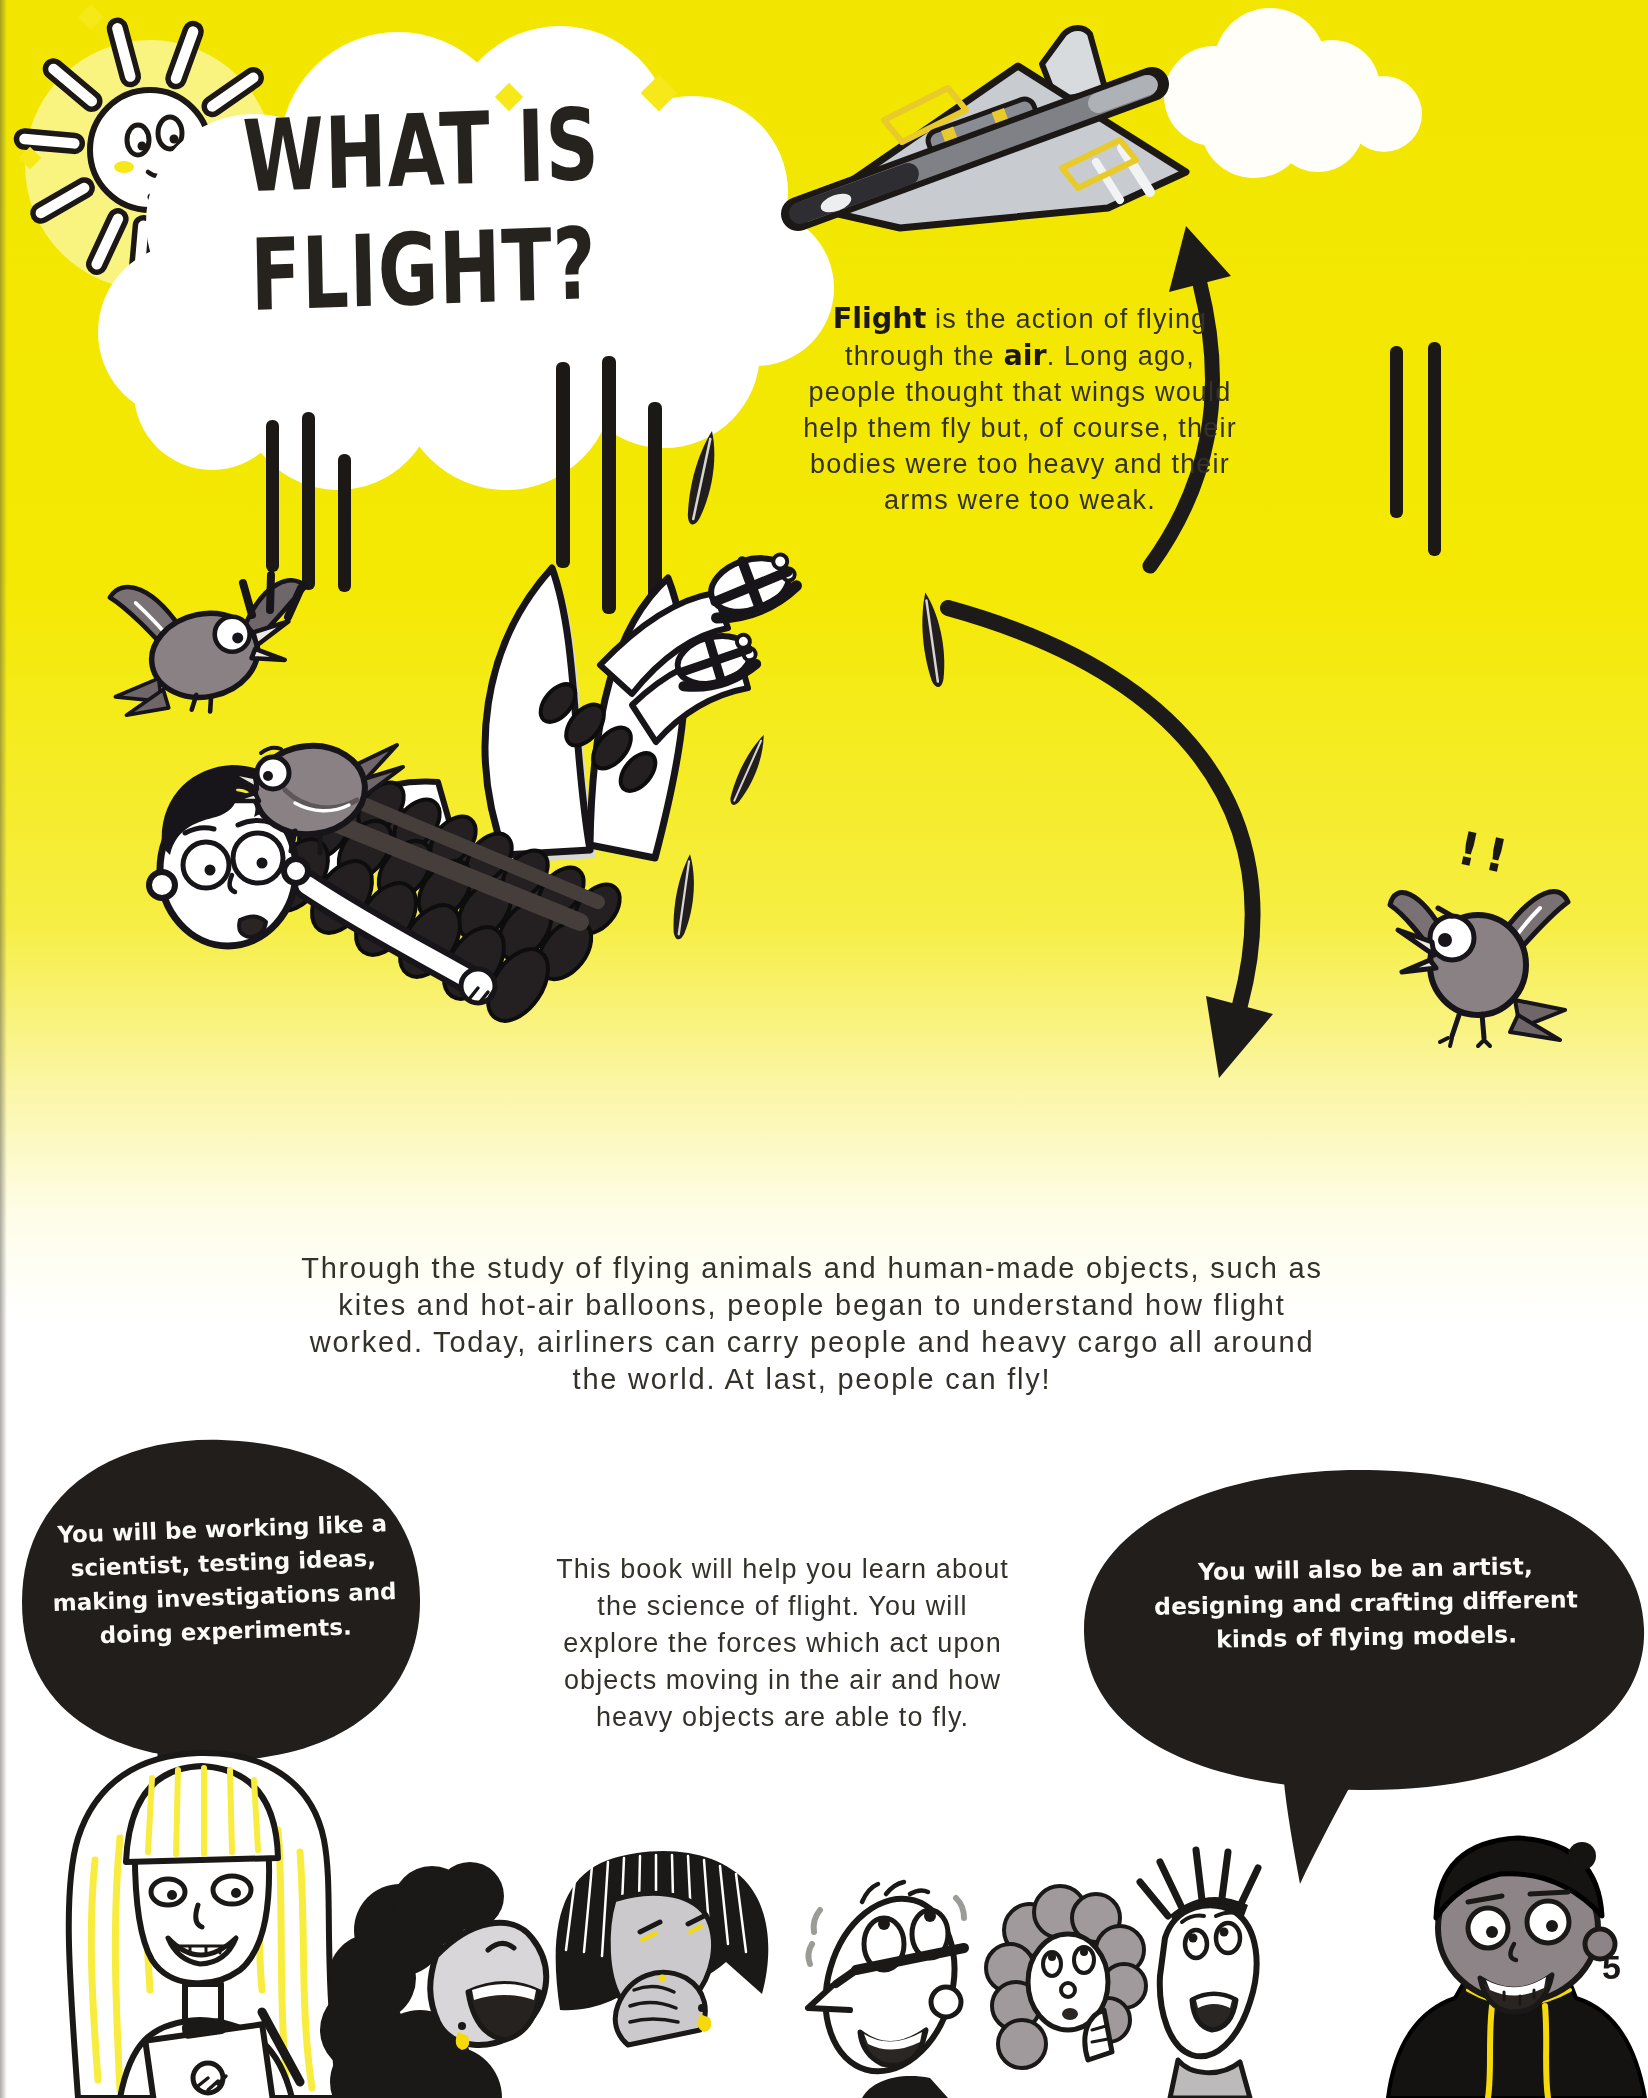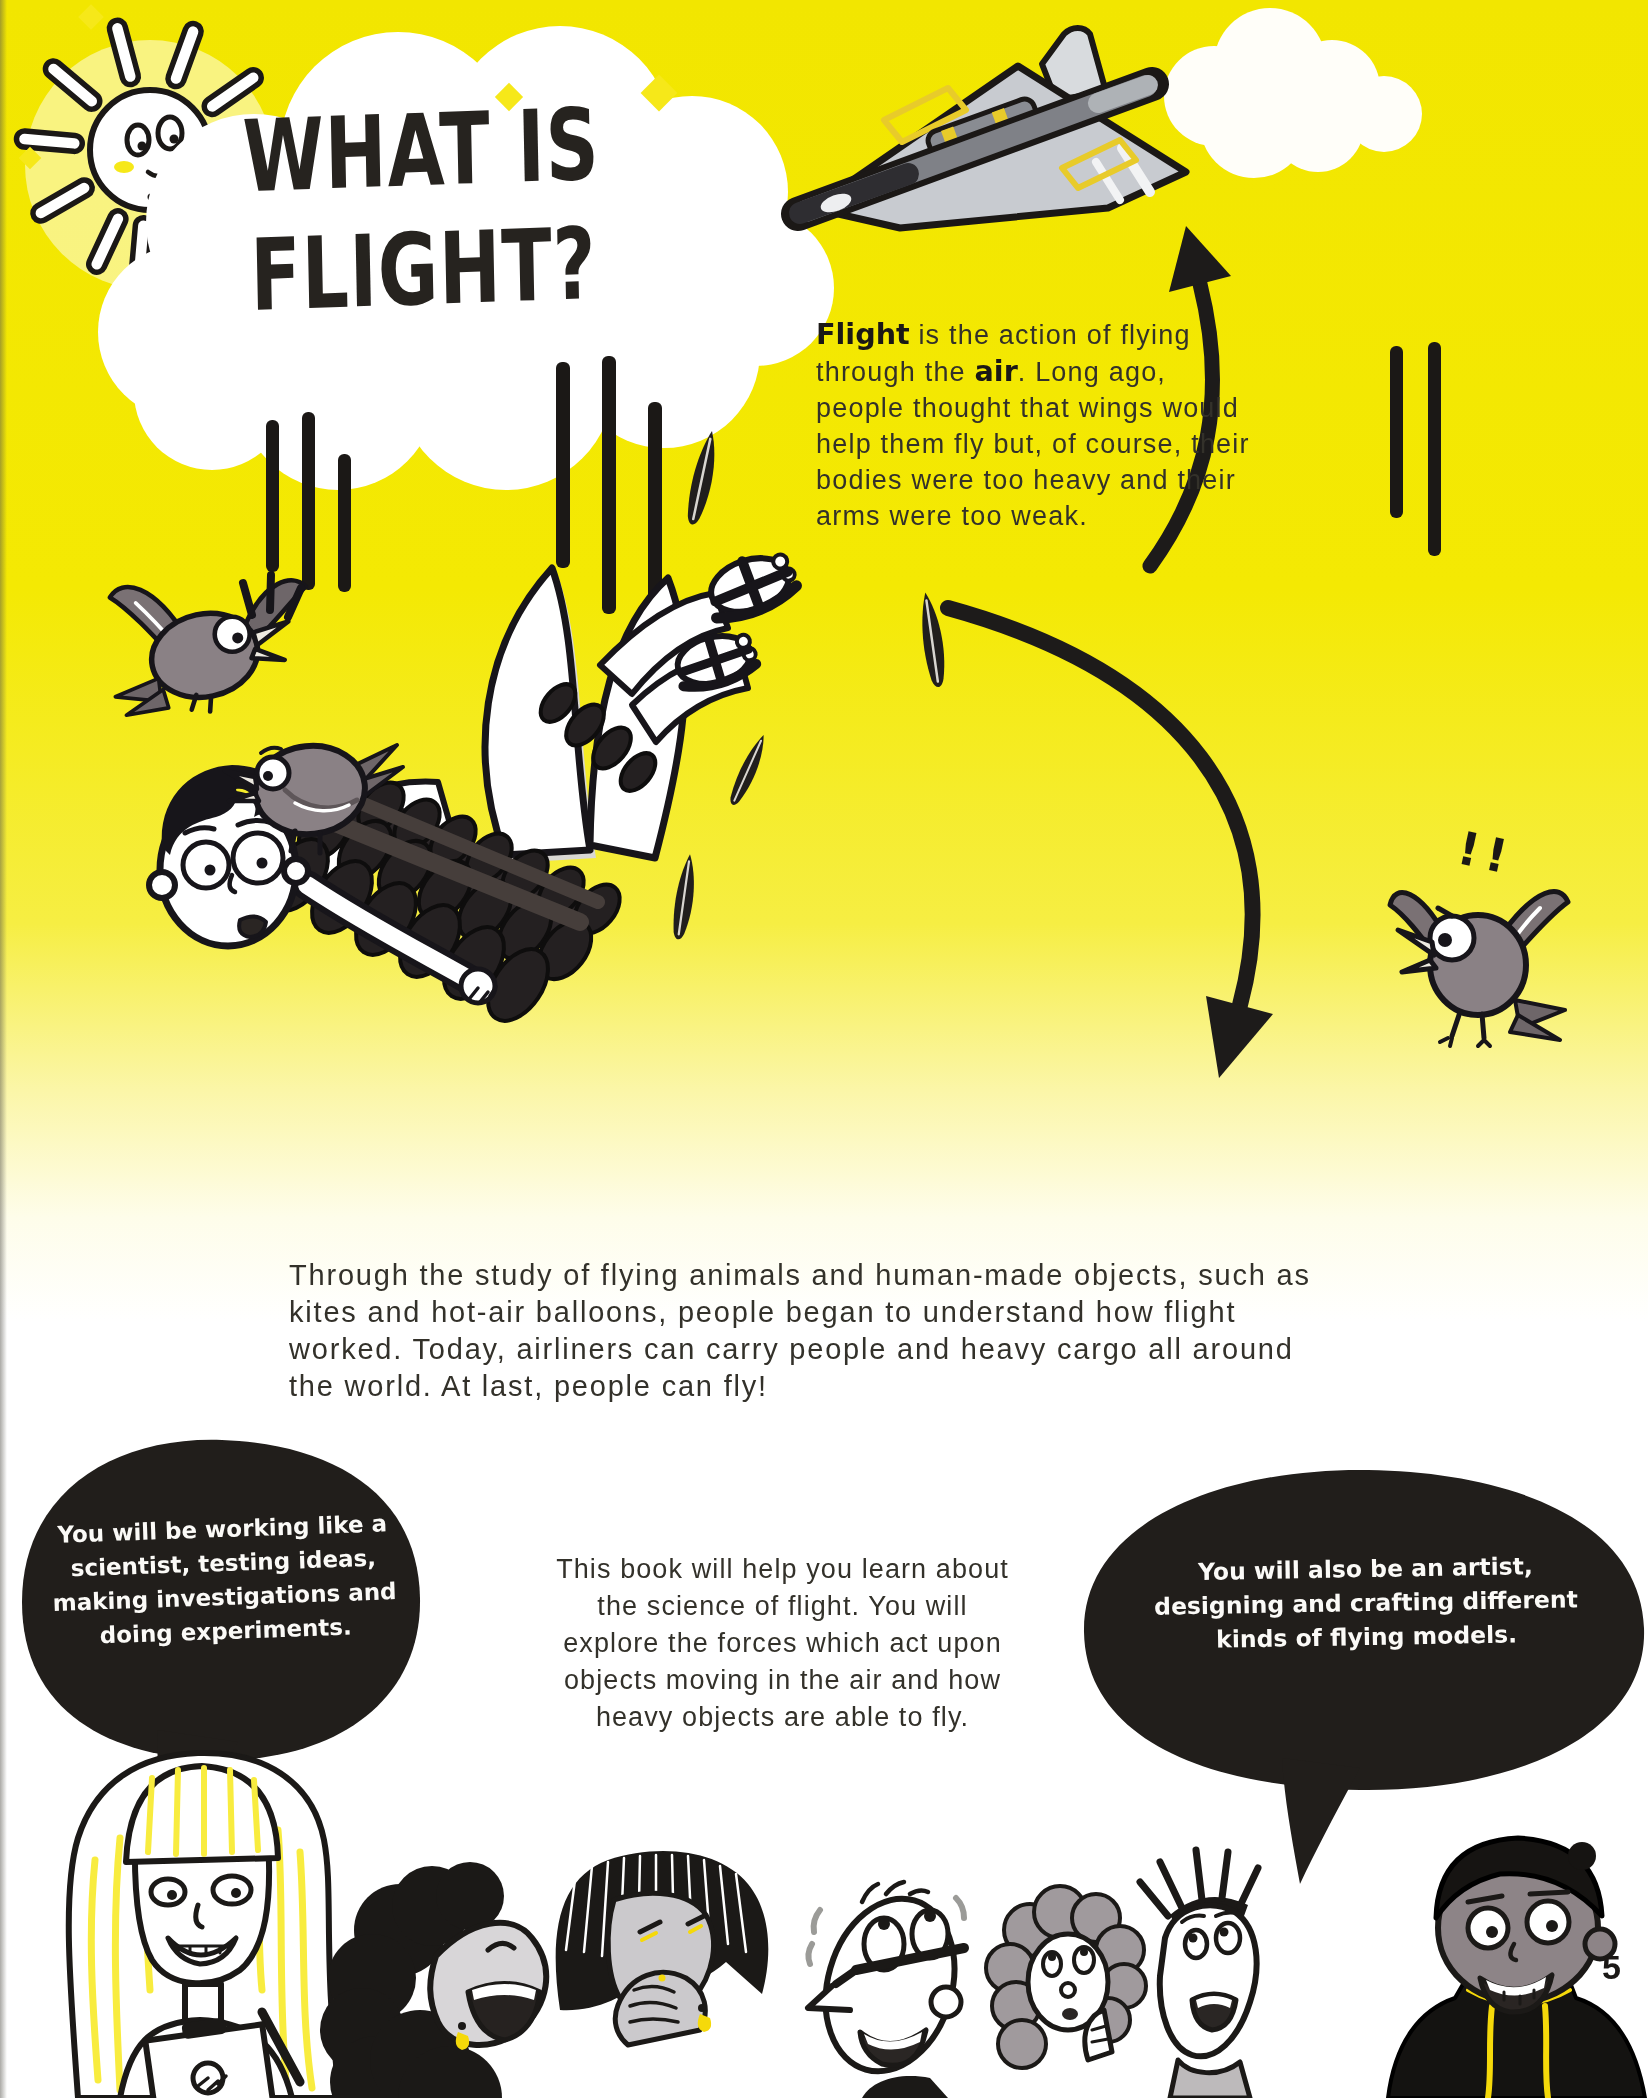--- a/index.html
+++ b/index.html
@@ -11,27 +11,27 @@
   .scan-edge{position:absolute;left:0;top:0;width:7px;height:100%;
     background:linear-gradient(90deg,rgba(88,86,78,.5),rgba(88,86,78,0));}
   svg{position:absolute;left:0;top:0;}
   .title{
     position:absolute;left:150px;top:92px;width:540px;margin:0;
     text-align:center;font-family:"DejaVu Sans",sans-serif;font-weight:bold;
     font-size:80px;line-height:1.2;letter-spacing:1px;color:#26231F;
     transform:scale(.92,1.24) rotate(-1.5deg);transform-origin:50% 0;
   }
   .intro{
-    position:absolute;left:800px;top:300px;width:440px;margin:16px;
-    font-size:27px;line-height:36px;letter-spacing:1.2px;color:#33312A;
+    position:absolute;left:800px;top:300px;width:440px;margin:0;
+    text-align:center;font-size:27px;line-height:36px;letter-spacing:1.2px;color:#33312A;
   }
   .disp{font-family:"DejaVu Sans",sans-serif;font-weight:800;color:#1B1816;font-size:1.06em;letter-spacing:0;}
   .main-par{
-    position:absolute;left:282px;top:1250px;width:1060px;margin:7px;
-    font-size:29px;line-height:37px;letter-spacing:1.8px;color:#33312A;
+    position:absolute;left:282px;top:1250px;width:1060px;margin:0;
+    text-align:center;font-size:29px;line-height:37px;letter-spacing:1.8px;color:#33312A;
   }
   .center-par{
     position:absolute;left:552px;top:1548px;width:455px;margin:3px;
     text-align:center;font-size:27px;line-height:37px;letter-spacing:1.1px;color:#33312A;
   }
   .bubble-text{
     position:absolute;font-family:"DejaVu Sans",sans-serif;font-weight:bold;
     color:#FBFAF7;text-align:center;
   }
   .bubble-text.left{left:50px;top:1512px;width:348px;font-size:23px;line-height:34px;transform:rotate(-2deg);}

